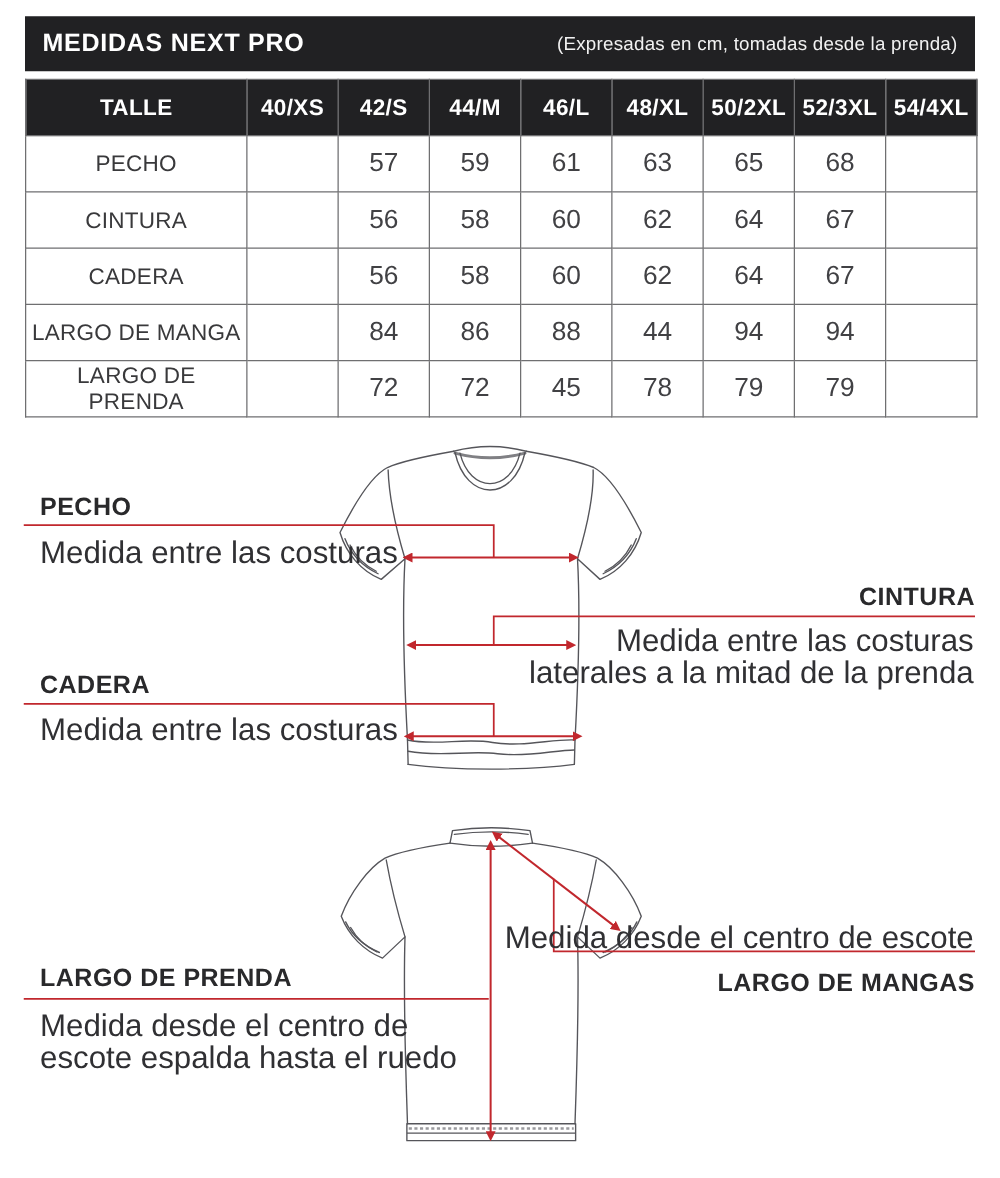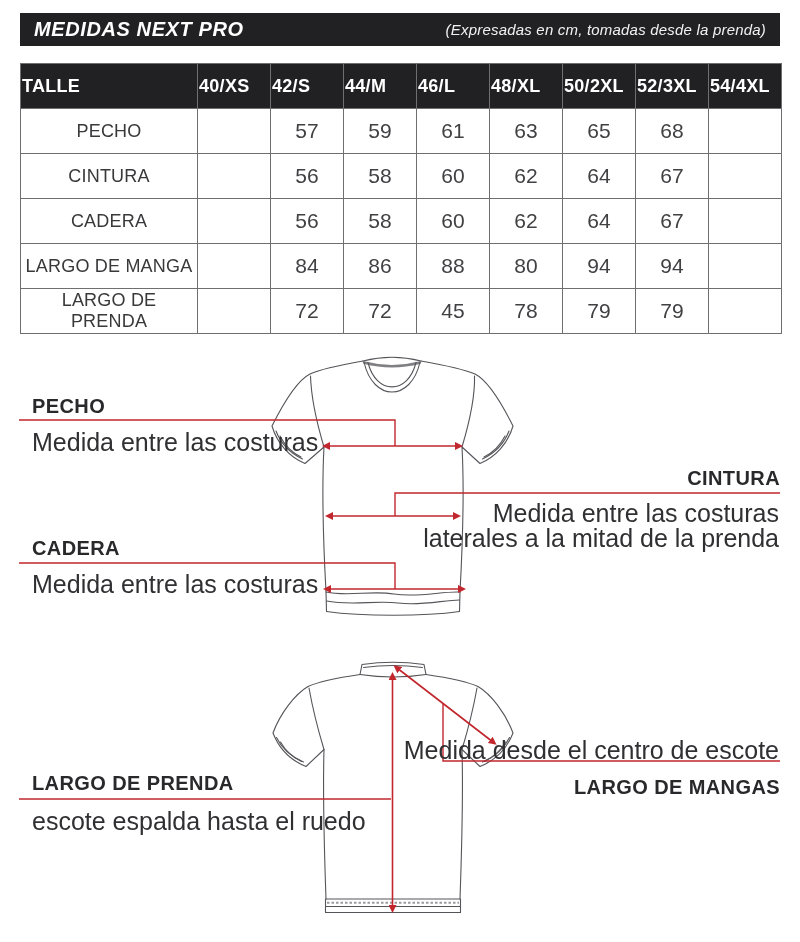--- a/index.html
+++ b/index.html
@@ -8,31 +8,31 @@
     --border-gray:#6f6f71;
     --sketch-gray:#55555a;
     --text-dark:#39393b;
   }
   html,body{margin:0;padding:0;background:#fff;}
   body{width:800px;height:942px;position:relative;overflow:hidden;
        font-family:"Liberation Sans",sans-serif;color:var(--text-dark);}
   .stage{position:absolute;left:0;top:0;width:800px;height:942px;}
 
   
-  .titlebar{position:absolute;left:20px;top:13px;width:760px;height:33px;
+  .titlebar{position:absolute;left:20px;top:13px;width:760px;height:44px;
     background:var(--header-bg);color:#fff;display:flex;align-items:center;
-    justify-content:space-between;box-sizing:border-box;padding:0 14px;font-style:italic;}
+    justify-content:space-between;box-sizing:border-box;padding:0 14px;}
   .titlebar .ttl{font-size:20px;font-weight:bold;letter-spacing:.6px;white-space:nowrap;}
   .titlebar .note{font-size:15px;font-weight:400;color:#f2f2f2;letter-spacing:.2px;white-space:nowrap;}
 
   
   table.sizes{position:absolute;left:20px;top:63px;width:761px;
     border-collapse:collapse;table-layout:fixed;}
   table.sizes th{background:var(--header-bg);color:#fff;font-size:18px;font-weight:bold;
-    height:42px;border:1px solid var(--border-gray);text-align:left;letter-spacing:.3px;margin-left:38px;}
+    height:42px;border:1px solid var(--border-gray);text-align:center;letter-spacing:.3px;margin-left:38px;}
   table.sizes td{height:42px;border:1px solid var(--border-gray);background:#fff;
     text-align:center;font-size:21px;color:#414144;}
   table.sizes td.rowlabel{font-size:18px;color:var(--text-dark);letter-spacing:.2px;}
 
   
   svg.diag{position:absolute;left:0;width:800px;pointer-events:none;}
   .sketch{stroke:var(--sketch-gray);fill:none;stroke-width:1.1;
     stroke-linecap:round;stroke-linejoin:round;}
   .sketch-band{stroke:#808084;fill:none;stroke-width:2.4;stroke-linecap:round;}
   .sketch-dash{stroke:#9a9a9e;fill:none;stroke-width:2;stroke-dasharray:2.5 2;}
@@ -115,21 +115,21 @@
           <td>64</td>
           <td>67</td>
           <td></td>
         </tr>
         <tr>
           <td class="rowlabel">LARGO DE MANGA</td>
           <td></td>
           <td>84</td>
           <td>86</td>
           <td>88</td>
-          <td>80</td>
+          <td>44</td>
           <td>94</td>
           <td>94</td>
           <td></td>
         </tr>
         <tr>
           <td class="rowlabel">LARGO DE PRENDA</td>
           <td></td>
           <td>72</td>
           <td>72</td>
           <td>45</td>
@@ -223,16 +223,17 @@
     </g>
   </svg>
 
   <div class="diaglabel alignright" style="right:20px;top:776px">LARGO DE MANGAS</div>
   <div class="diagdesc alignright" style="right:21px;top:738px">
     <div>Medida desde el centro de escote</div>
   </div>
 
   <div class="diaglabel" style="left:32px;top:772px">LARGO DE PRENDA</div>
   <div class="diagdesc" style="left:32px;top:809px">
+    <div>Medida desde el centro de</div>
     <div>escote espalda hasta el ruedo</div>
   </div>
 
 </div>
 
 </body></html>

